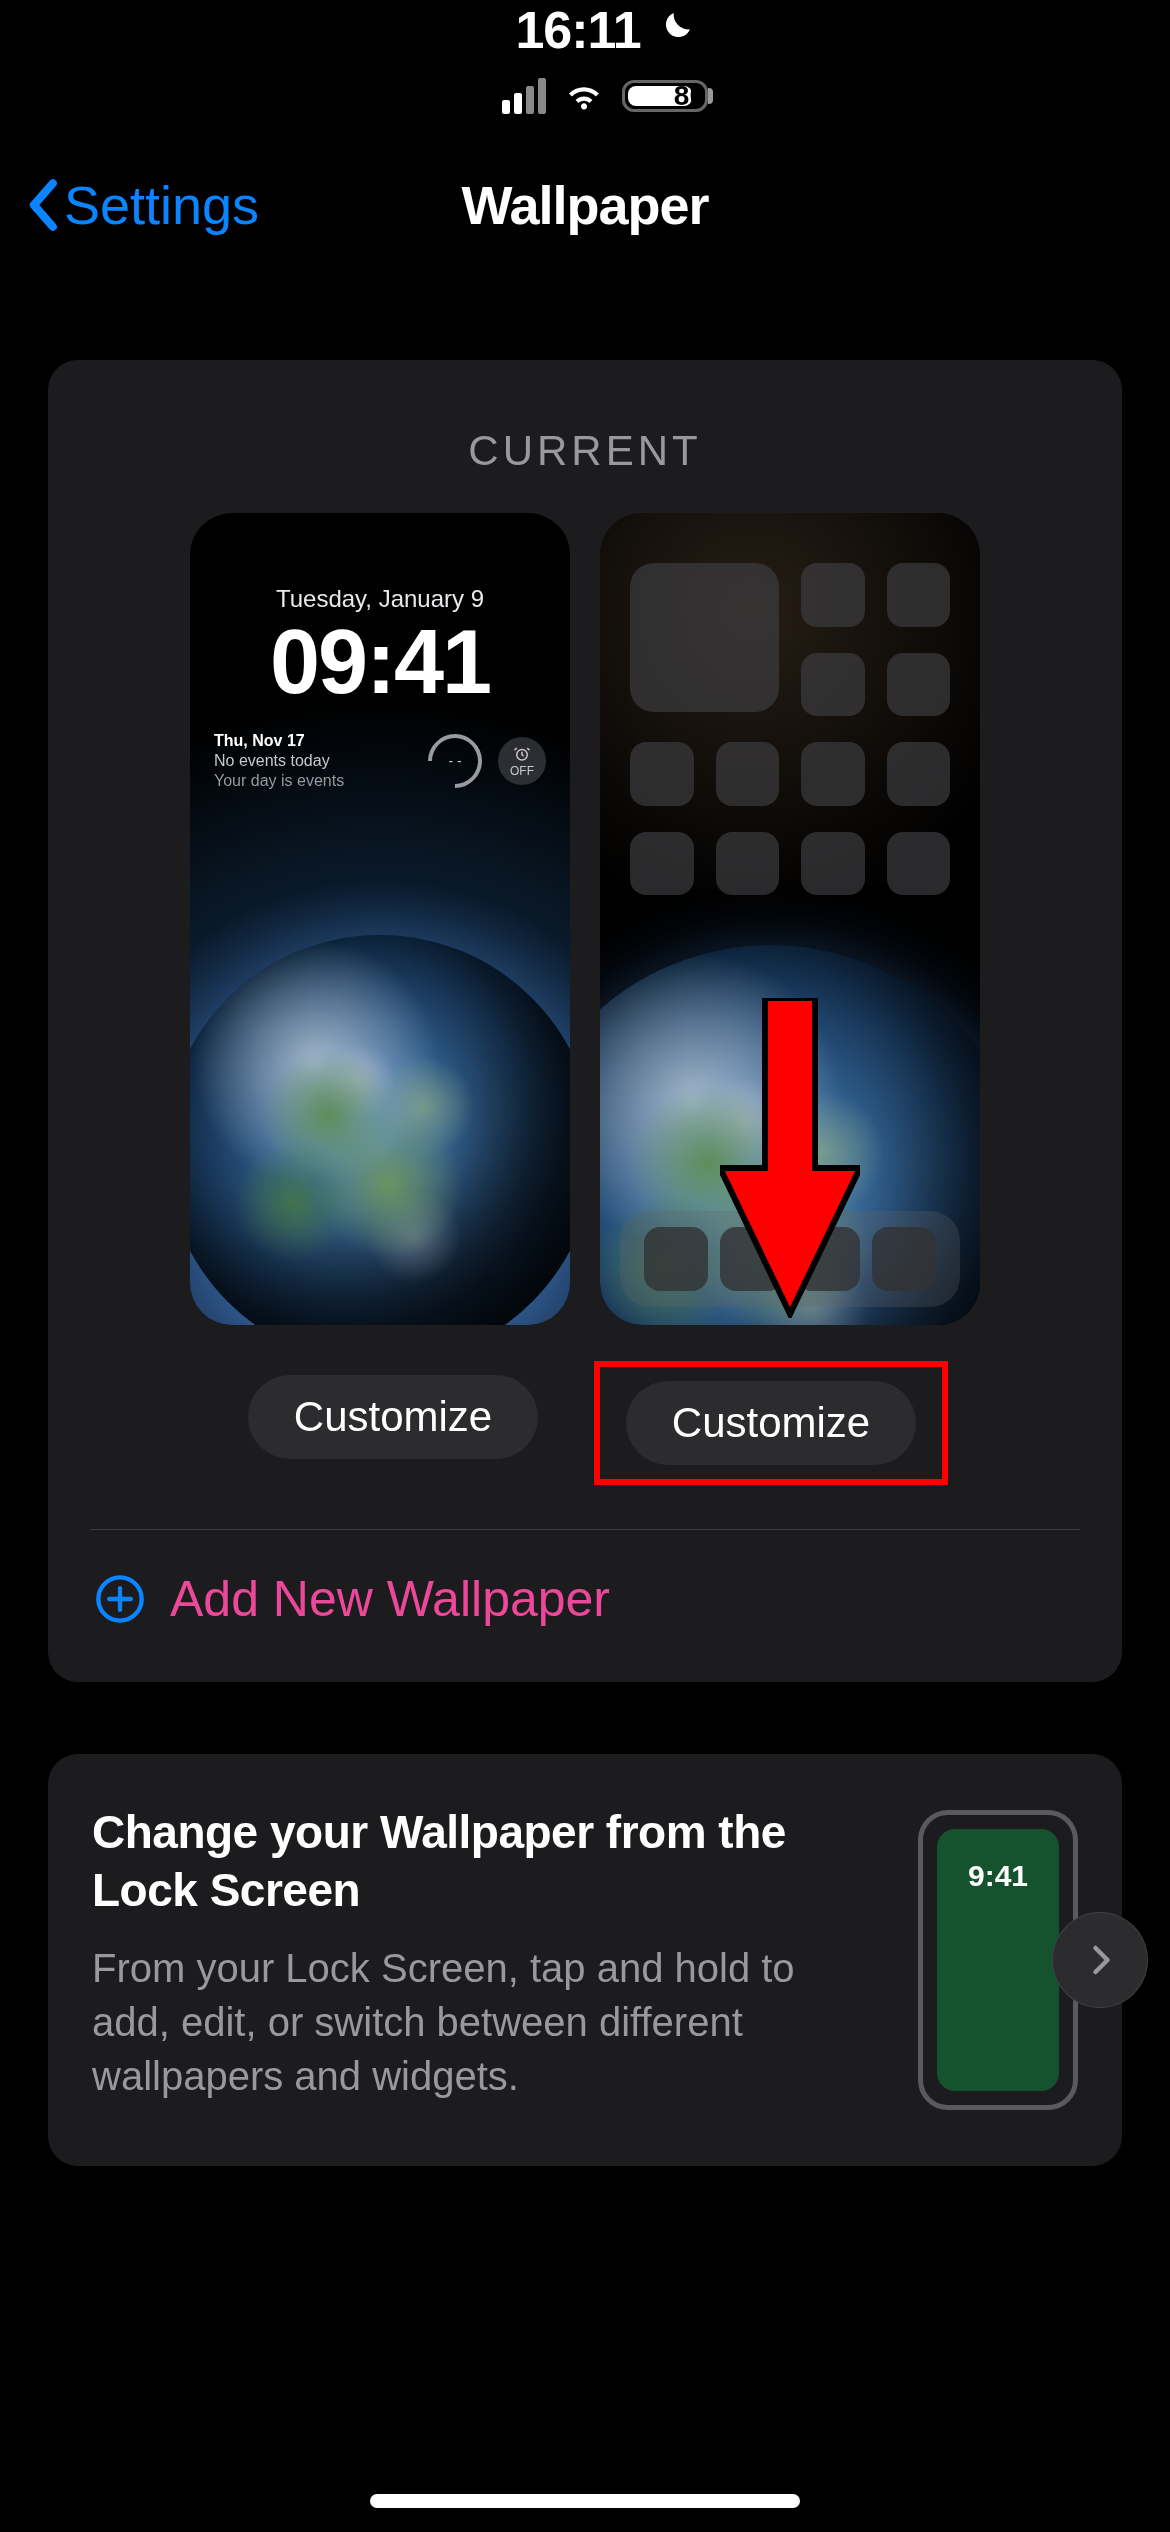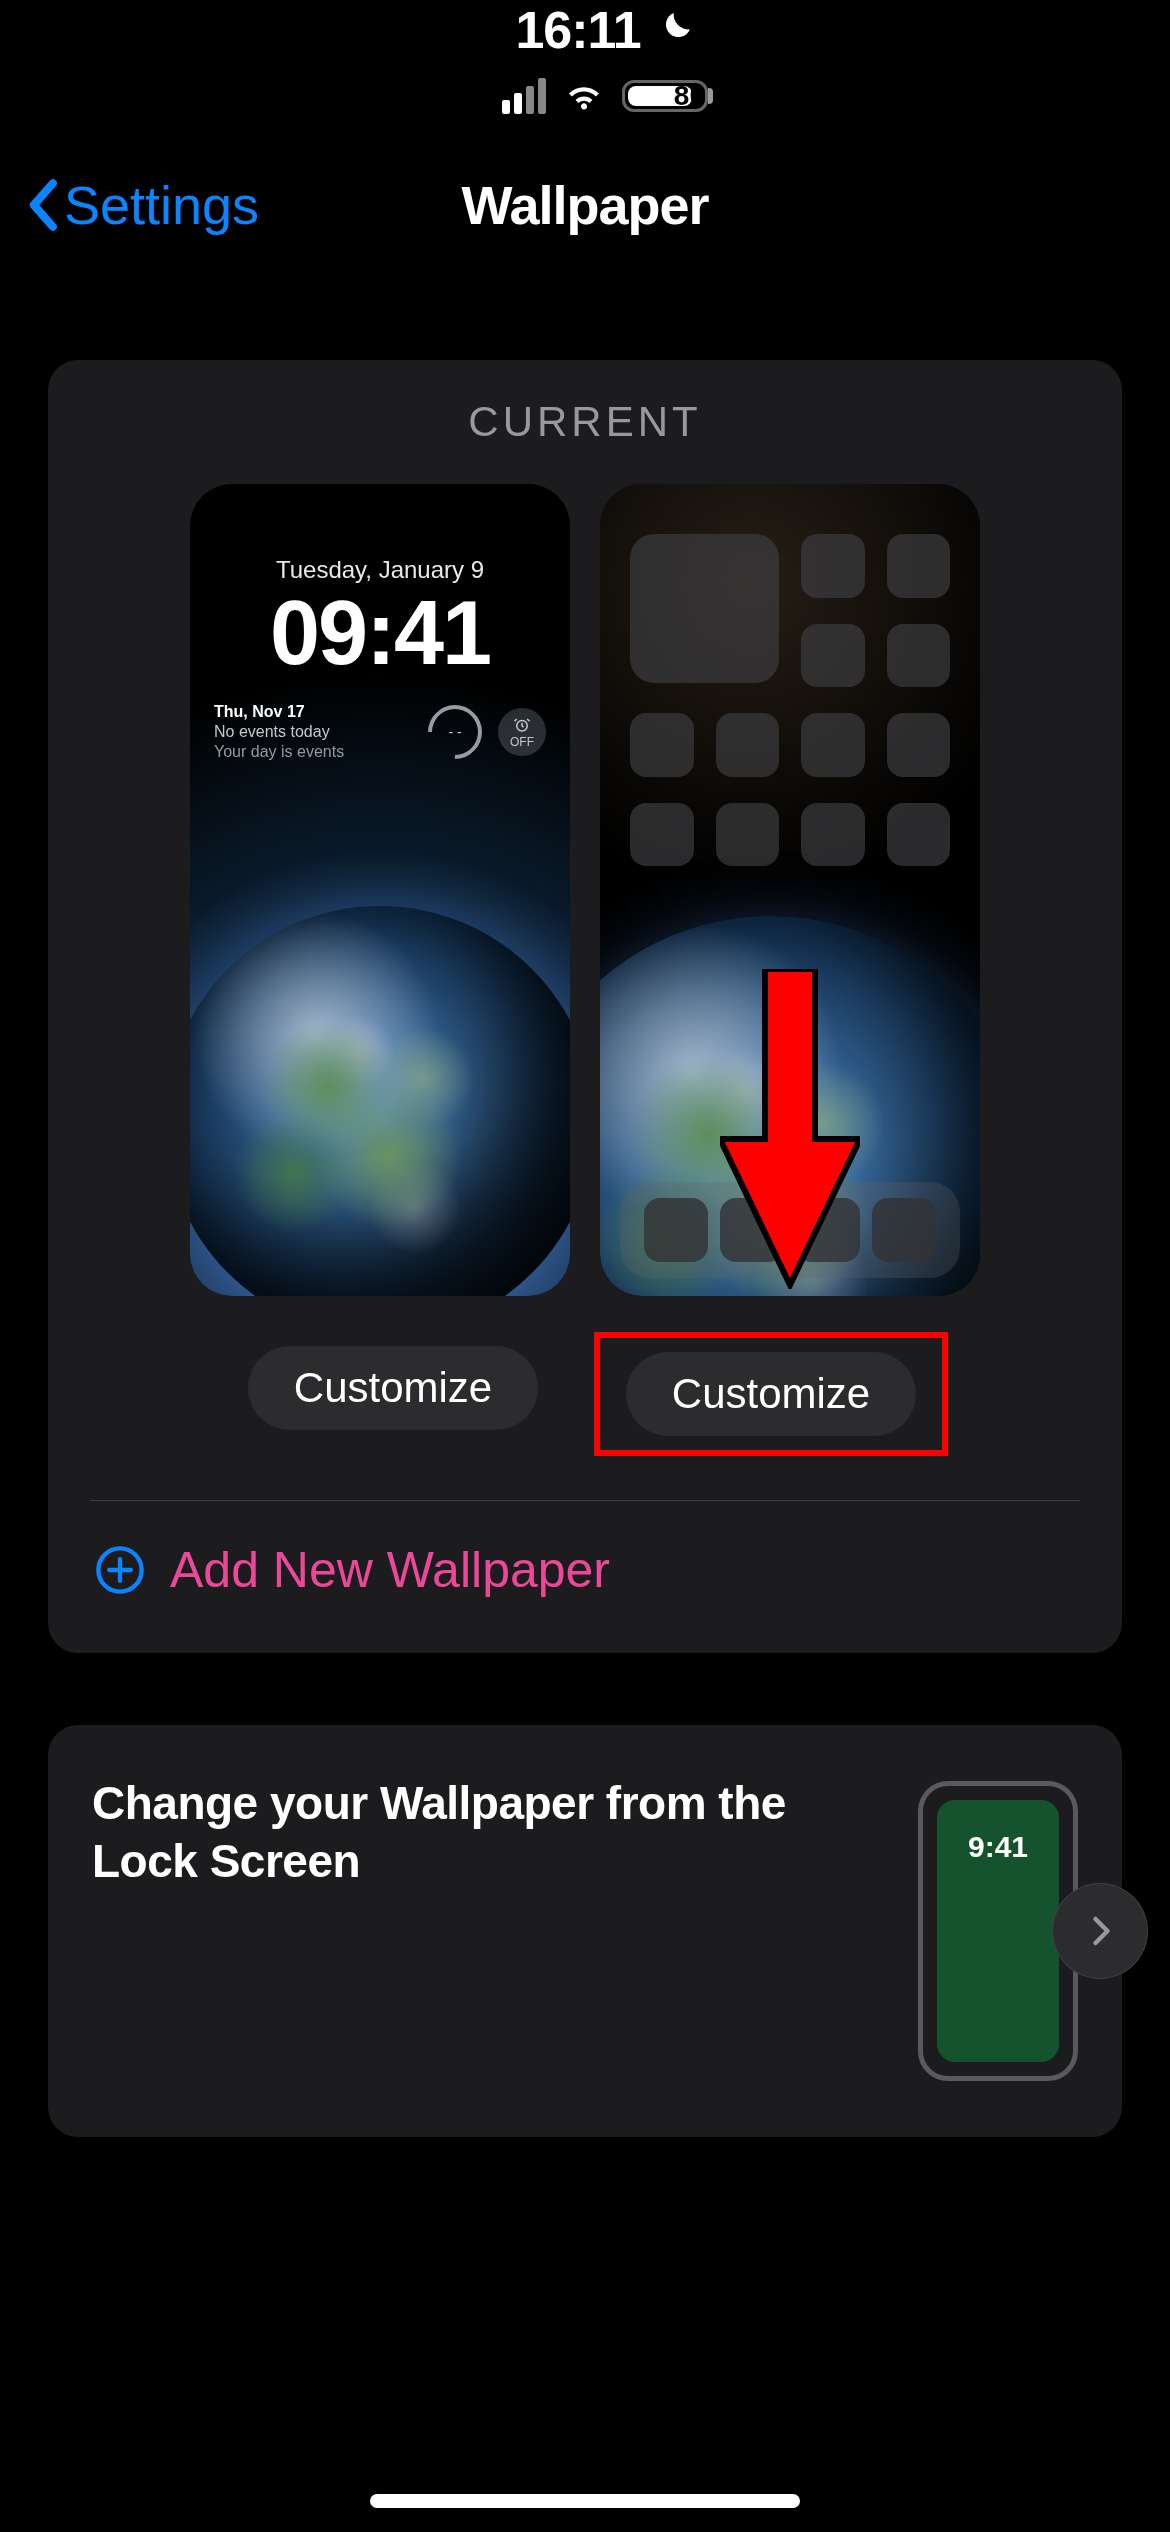--- a/index.html
+++ b/index.html
@@ -121,20 +121,21 @@
     padding: 38px 30px 30px;
   }
 
   .section-label {
     text-align: center;
     color: #98989f;
     font-size: 42px;
     letter-spacing: 4px;
     font-weight: 400;
     margin-bottom: 38px;
+    margin-top: 29px;
   }
 
   .previews {
     display: flex;
     justify-content: center;
     gap: 30px;
   }
 
   .preview {
     width: 380px;
@@ -520,20 +521,21 @@
         <circle cx="12" cy="12" r="10" fill="none" stroke="#0a84ff" stroke-width="2"></circle>
         <path d="M12 7v10M7 12h10" stroke="#0a84ff" stroke-width="2" stroke-linecap="round"></path>
       </svg>
       <span>Add New Wallpaper</span>
     </div>
   </div>
 
   <div class="tip-card">
     <div class="tip-text">
       <h3>Change your Wallpaper from the Lock Screen</h3>
+      <p>From your Lock Screen, tap and hold to add, edit, or switch between different wallpapers and widgets.</p>
     </div>
     <div class="tip-phone">
       <div class="tip-phone-inner">
         <span>9:41</span>
       </div>
     </div>
     <div class="next-btn">
       <svg width="36" height="36" viewBox="0 0 24 24">
         <path d="M9 4l8 8-8 8" stroke="#98989f" stroke-width="3" fill="none" stroke-linecap="round" stroke-linejoin="round"></path>
       </svg>

